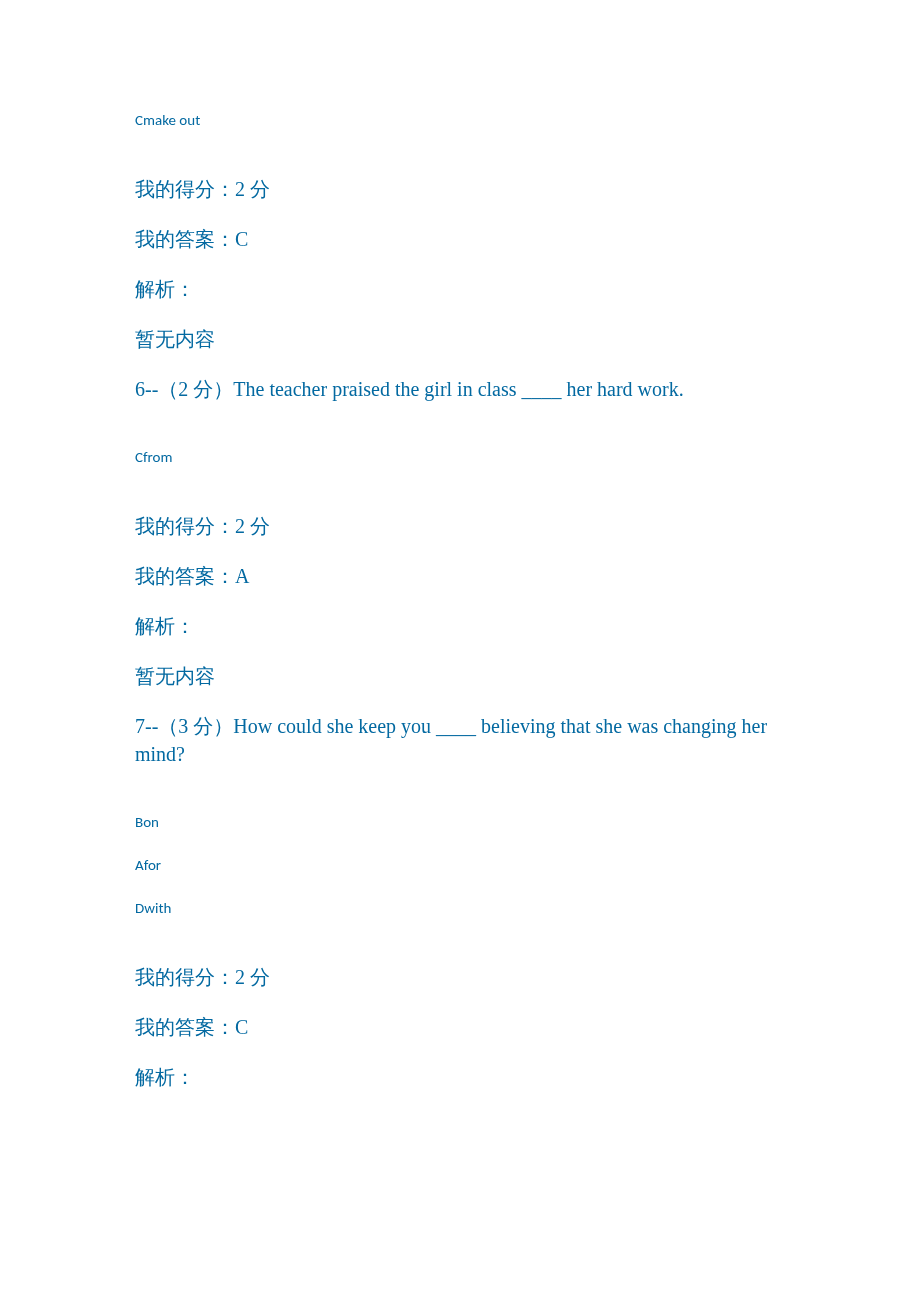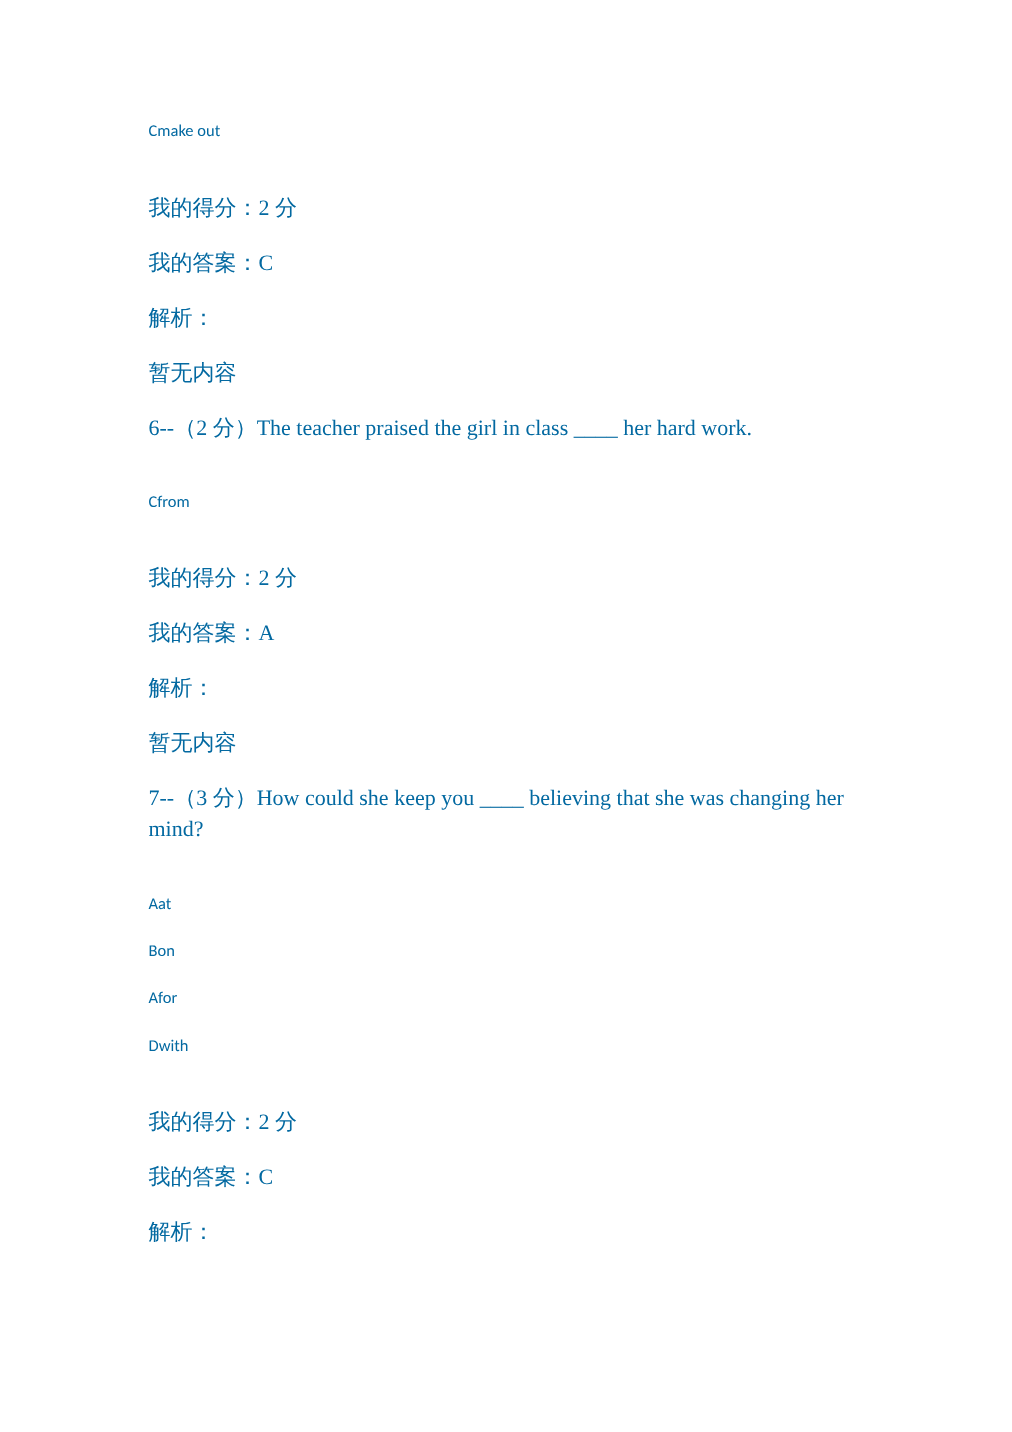--- a/index.html
+++ b/index.html
@@ -45,21 +45,20 @@
   <div class="block-gap"></div>
   <p class="line">Cfrom</p>
   <div class="block-gap"></div>
   <p class="line cjk">我的得分：2 分</p>
   <p class="line cjk">我的答案：A</p>
   <p class="line cjk">解析：</p>
   <p class="line cjk">暂无内容</p>
 
   <p class="line"><span class="cjk">7--（3 分）How could she keep you ____ believing that she was changing her mind?</span></p>
   <div class="block-gap"></div>
-  <p class="line">Aat</p>
   <p class="line">Bon</p>
   <p class="line">Afor</p>
   <p class="line">Dwith</p>
   <div class="block-gap"></div>
   <p class="line cjk">我的得分：2 分</p>
   <p class="line cjk">我的答案：C</p>
   <p class="line cjk">解析：</p>
 
 </div>
 

